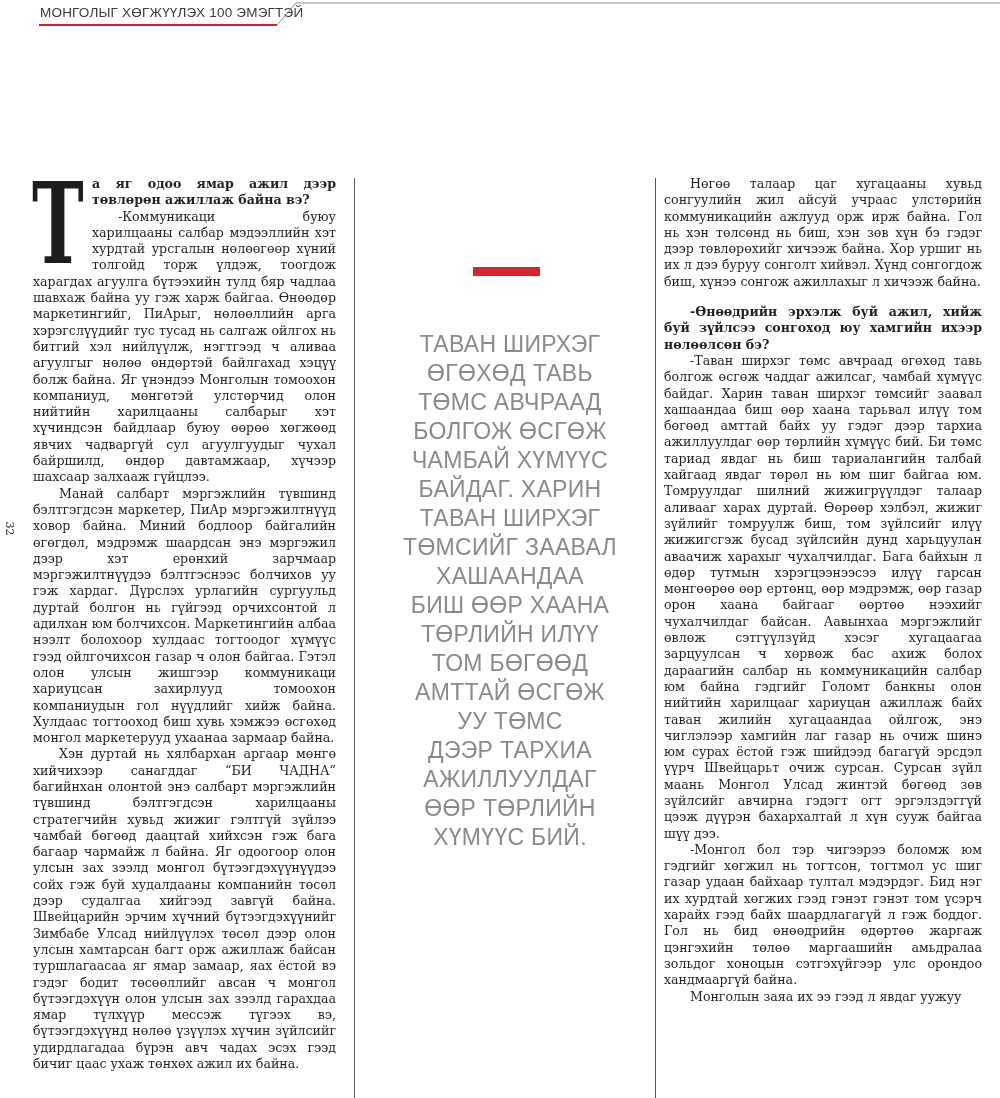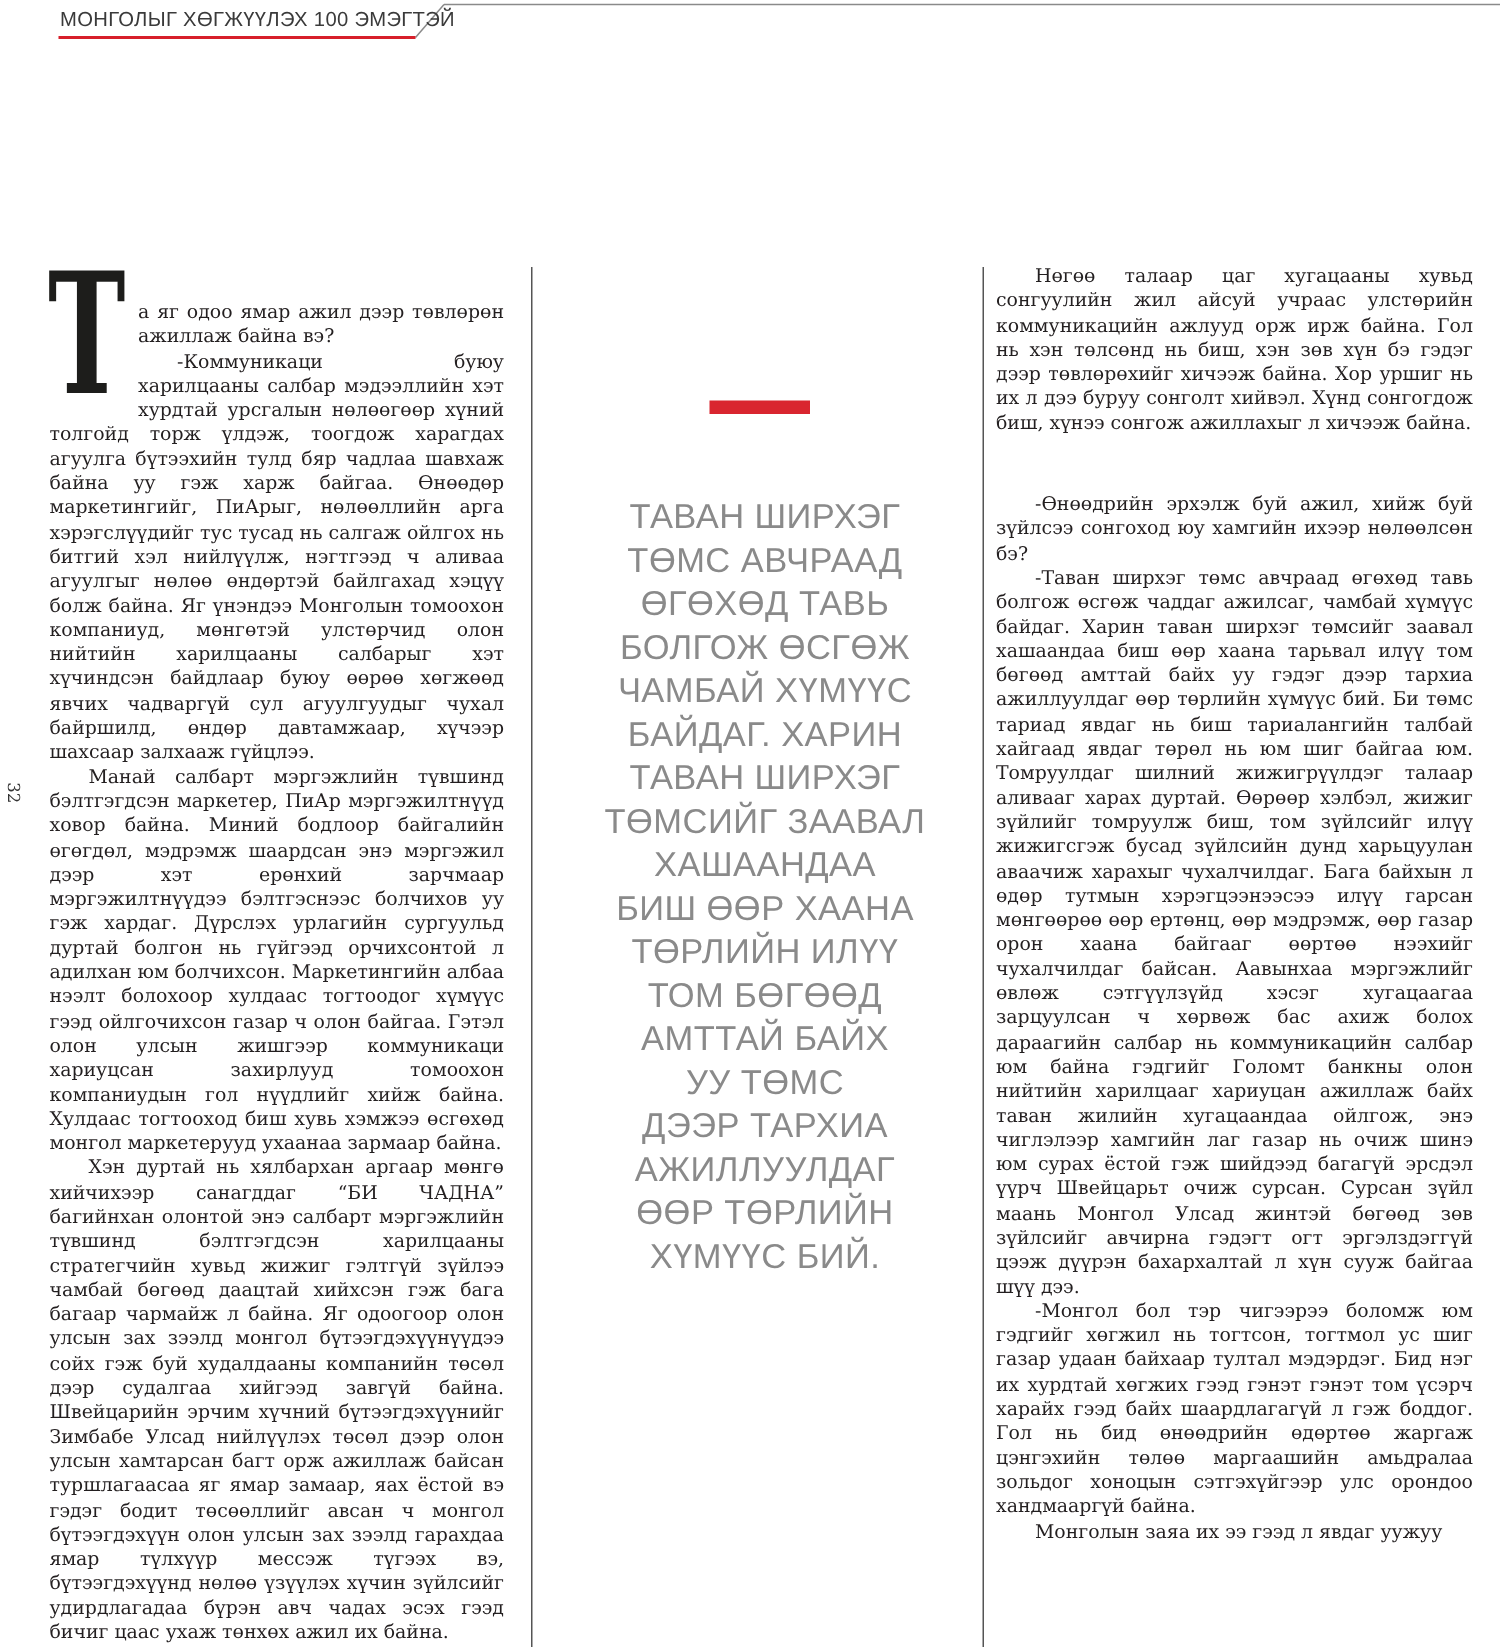--- a/index.html
+++ b/index.html
@@ -10,21 +10,21 @@
   .header-red { position: absolute; left: 39px; top: 24px; width: 238px; height: 2px; background: #d71f2a; }
   .header-svg { position: absolute; left: 0; top: 0; }
 
   .page-number { position: absolute; left: 2px; top: 522px; font-family: "DejaVu Serif", serif; font-size: 11px; color: #333; transform: rotate(90deg); transform-origin: center; }
 
   .col { position: absolute; font-size: 12.6px; line-height: 16.3px; text-align: justify; }
   .col-left { left: 33px; top: 176px; width: 303px; }
   .col-right { left: 664px; top: 176px; width: 318px; }
   .col p { margin: 0; text-indent: 26px; }
   .col p.noindent { text-indent: 0; }
-  .col p.q { font-weight: normal; margin-top: 24px; }
+  .col p.q { font-weight: bold; }
 
   .dropcap { float: left; font-family: "DejaVu Serif", serif; font-weight: bold; font-size: 112px; line-height: 88px; height: 92px; margin: 4px 10px 0 -1px; color: #1d1d1b; transform: scaleX(0.62); transform-origin: left top; width: 50px; }
 
   .divider { position: absolute; width: 1px; background: #555; }
   .divider-left { left: 354px; top: 178px; height: 920px; }
   .divider-right { left: 655px; top: 178px; height: 920px; }
 
   .quote-bar { position: absolute; left: 473px; top: 267px; width: 67px; height: 9px; background: #d9252f; }
   .pullquote { position: absolute; left: 380px; top: 330px; width: 260px; text-align: center; font-family: "Liberation Sans", sans-serif; font-size: 23px; line-height: 29px; color: #8a8a8a; letter-spacing: 0.3px; }
   .pullquote div { white-space: nowrap; }
@@ -51,32 +51,32 @@
   <span class="dropcap">Т</span>
   <p class="q noindent">а яг одоо ямар ажил дээр төвлөрөн ажиллаж байна вэ?</p>
   <p>-Коммуникаци буюу харилцааны салбар мэдээллийн хэт хурдтай урсгалын нөлөөгөөр хүний толгойд торж үлдэж, тоогдож харагдах агуулга бүтээхийн тулд бяр чадлаа шавхаж байна уу гэж харж байгаа. Өнөөдөр маркетингийг, ПиАрыг, нөлөөллийн арга хэрэгслүүдийг тус тусад нь салгаж ойлгох нь битгий хэл нийлүүлж, нэгтгээд ч аливаа агуулгыг нөлөө өндөртэй байлгахад хэцүү болж байна. Яг үнэндээ Монголын томоохон компаниуд, мөнгөтэй улстөрчид олон нийтийн харилцааны салбарыг хэт хүчиндсэн байдлаар буюу өөрөө хөгжөөд явчих чадваргүй сул агуулгуудыг чухал байршилд, өндөр давтамжаар, хүчээр шахсаар залхааж гүйцлээ.</p>
   <p>Манай салбарт мэргэжлийн түвшинд бэлтгэгдсэн маркетер, ПиАр мэргэжилтнүүд ховор байна. Миний бодлоор байгалийн өгөгдөл, мэдрэмж шаардсан энэ мэргэжил дээр хэт ерөнхий зарчмаар мэргэжилтнүүдээ бэлтгэснээс болчихов уу гэж хардаг. Дүрслэх урлагийн сургуульд дуртай болгон нь гүйгээд орчихсонтой л адилхан юм болчихсон. Маркетингийн албаа нээлт болохоор хулдаас тогтоодог хүмүүс гээд ойлгочихсон газар ч олон байгаа. Гэтэл олон улсын жишгээр коммуникаци хариуцсан захирлууд томоохон компаниудын гол нүүдлийг хийж байна. Хулдаас тогтооход биш хувь хэмжээ өсгөхөд монгол маркетерууд ухаанаа зармаар байна.</p>
   <p>Хэн дуртай нь хялбархан аргаар мөнгө хийчихээр санагддаг “БИ ЧАДНА” багийнхан олонтой энэ салбарт мэргэжлийн түвшинд бэлтгэгдсэн харилцааны стратегчийн хувьд жижиг гэлтгүй зүйлээ чамбай бөгөөд даацтай хийхсэн гэж бага багаар чармайж л байна. Яг одоогоор олон улсын зах зээлд монгол бүтээгдэхүүнүүдээ сойх гэж буй худалдааны компанийн төсөл дээр судалгаа хийгээд завгүй байна. Швейцарийн эрчим хүчний бүтээгдэхүүнийг Зимбабе Улсад нийлүүлэх төсөл дээр олон улсын хамтарсан багт орж ажиллаж байсан туршлагаасаа яг ямар замаар, яах ёстой вэ гэдэг бодит төсөөллийг авсан ч монгол бүтээгдэхүүн олон улсын зах зээлд гарахдаа ямар түлхүүр мессэж түгээх вэ, бүтээгдэхүүнд нөлөө үзүүлэх хүчин зүйлсийг удирдлагадаа бүрэн авч чадах эсэх гээд бичиг цаас ухаж төнхөх ажил их байна.</p>
 </div>
 
 <div class="quote-bar"></div>
 <div class="pullquote">
   <div>ТАВАН ШИРХЭГ</div>
+  <div>ӨГӨХӨД ТАВЬ</div>
   <div>ТӨМС АВЧРААД</div>
-  <div>ӨГӨХӨД ТАВЬ</div>
   <div>БОЛГОЖ ӨСГӨЖ</div>
   <div>ЧАМБАЙ ХҮМҮҮС</div>
   <div>БАЙДАГ. ХАРИН</div>
   <div>ТАВАН ШИРХЭГ</div>
   <div>ТӨМСИЙГ ЗААВАЛ</div>
   <div>ХАШААНДАА</div>
   <div>БИШ ӨӨР ХААНА</div>
   <div>ТӨРЛИЙН ИЛҮҮ</div>
   <div>ТОМ БӨГӨӨД</div>
-  <div>АМТТАЙ БАЙХ</div>
+  <div>АМТТАЙ ӨСГӨЖ</div>
   <div>УУ ТӨМС</div>
   <div>ДЭЭР ТАРХИА</div>
   <div>АЖИЛЛУУЛДАГ</div>
   <div>ӨӨР ТӨРЛИЙН</div>
   <div>ХҮМҮҮС БИЙ.</div>
 </div>
 
 <div class="col col-right">
   <p>Нөгөө талаар цаг хугацааны хувьд сонгуулийн жил айсуй учраас улстөрийн коммуникацийн ажлууд орж ирж байна. Гол нь хэн төлсөнд нь биш, хэн зөв хүн бэ гэдэг дээр төвлөрөхийг хичээж байна. Хор уршиг нь их л дээ буруу сонголт хийвэл.  Хүнд сонгогдож биш, хүнээ сонгож ажиллахыг л хичээж байна.</p>
   <div class="spacer"></div>

